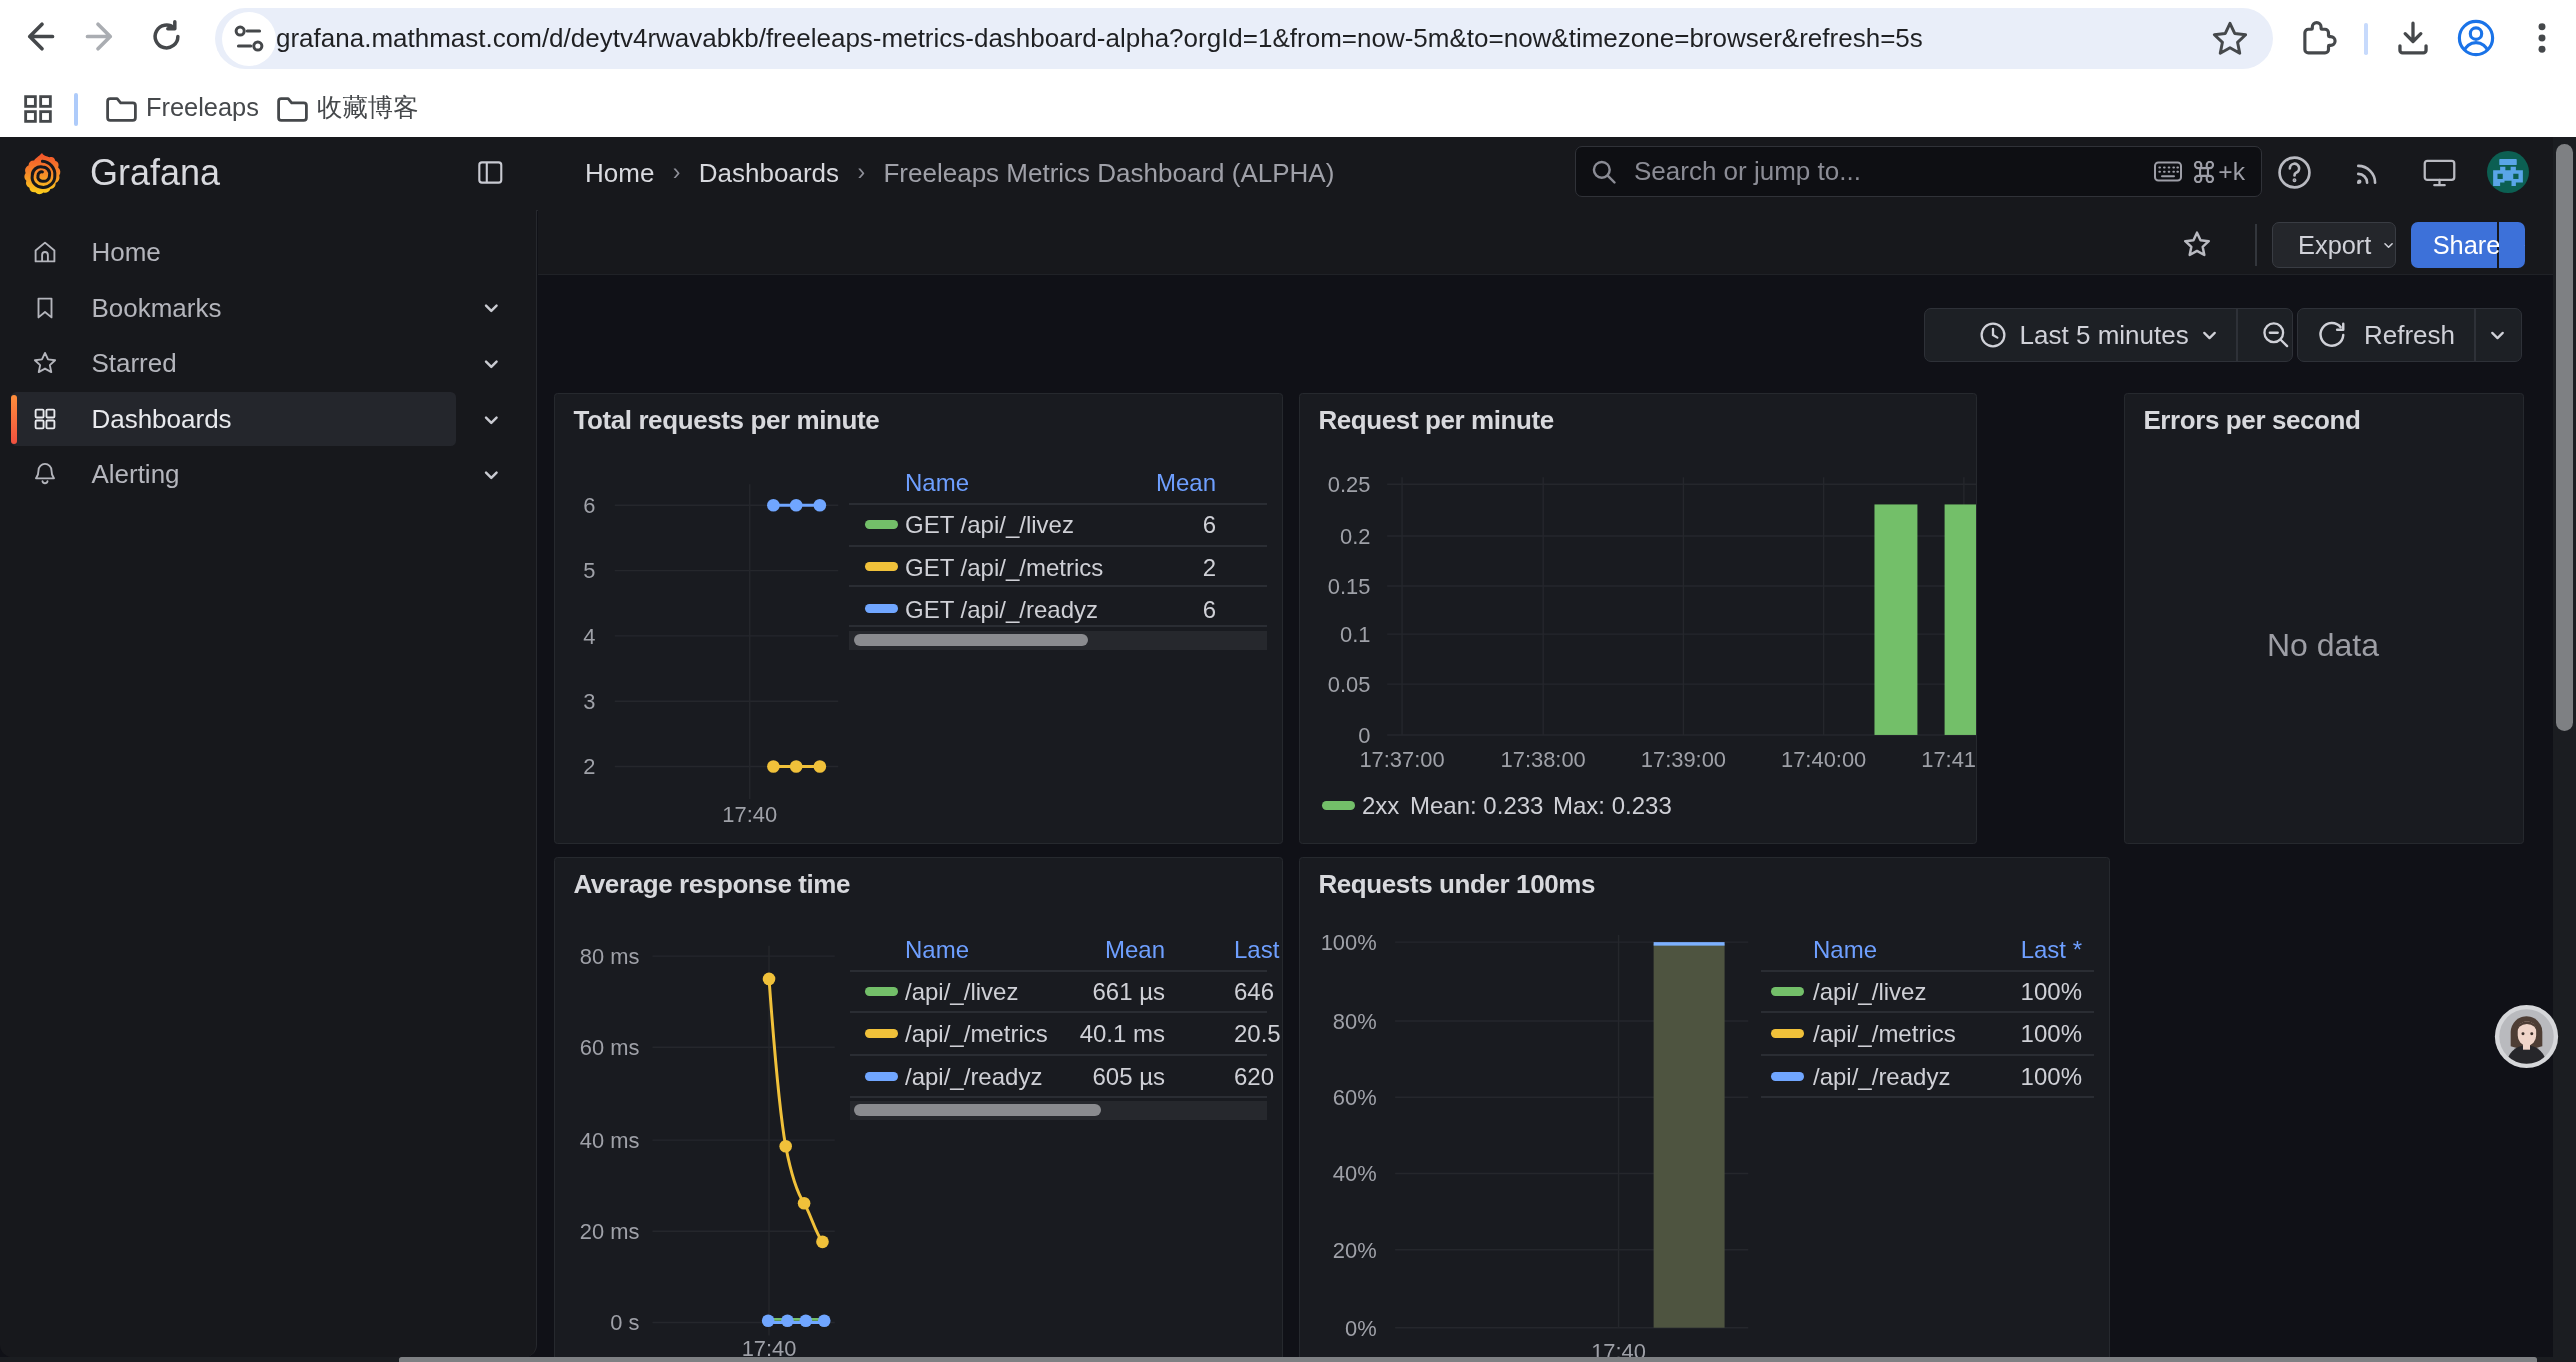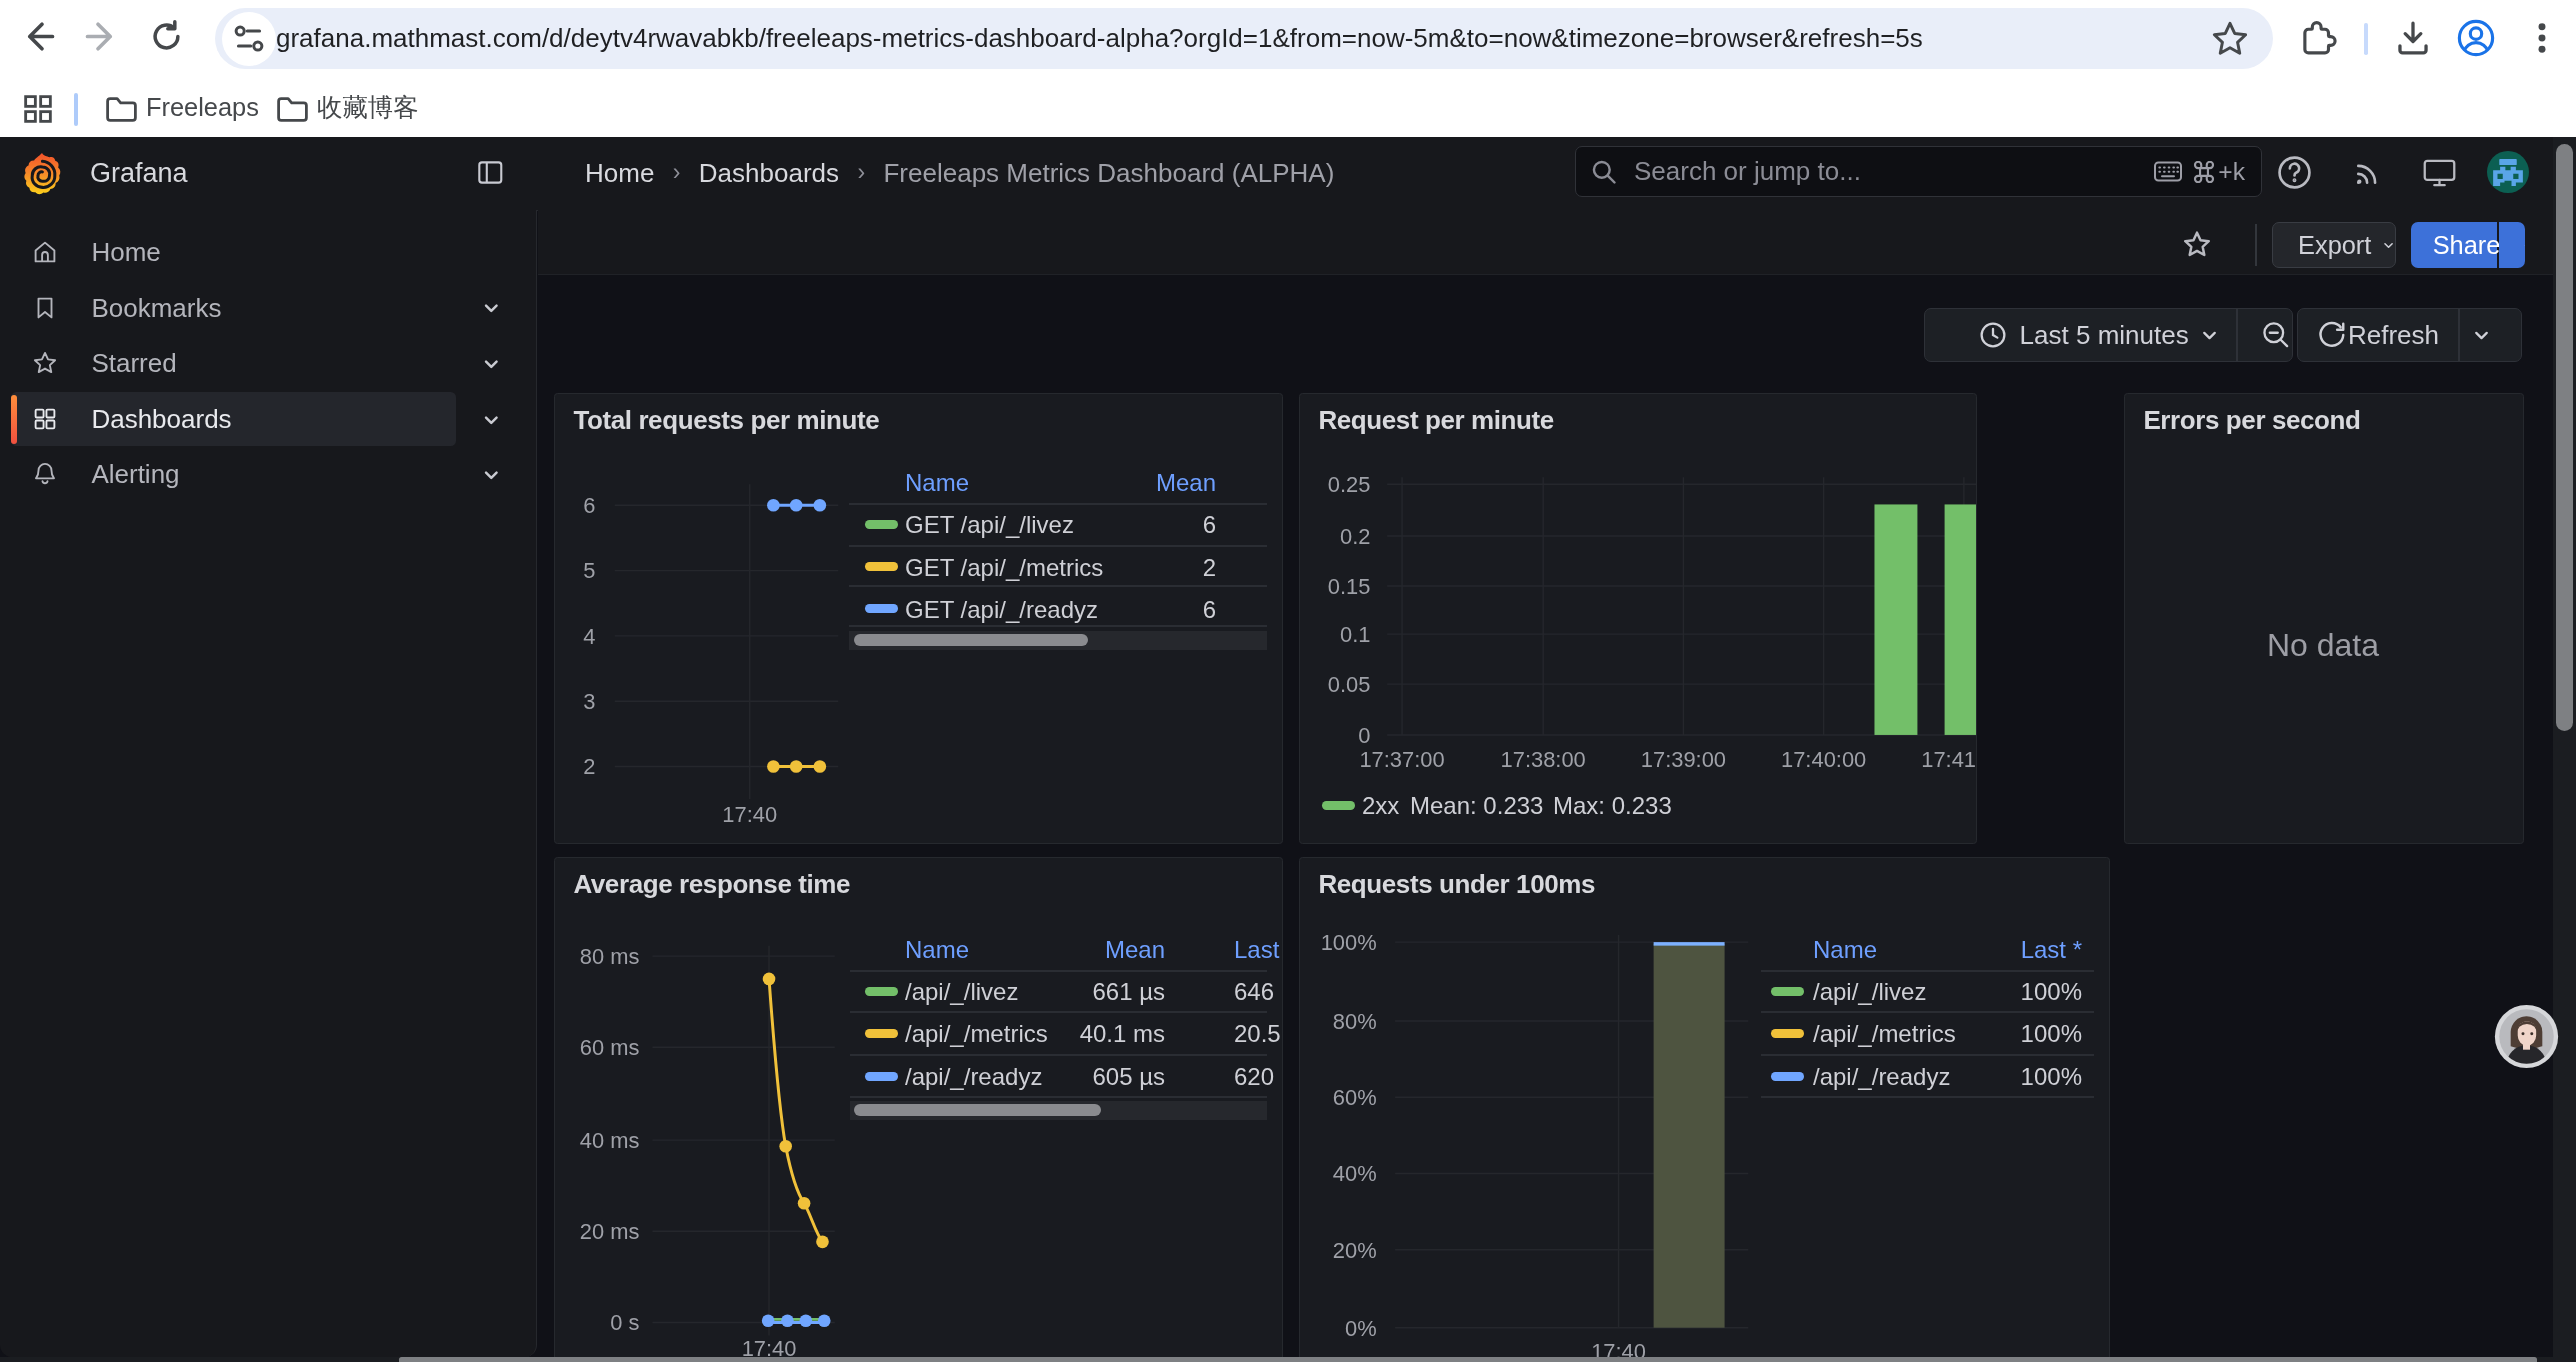--- a/index.html
+++ b/index.html
@@ -9,21 +9,21 @@
   #chrome{position:absolute;left:0;top:0;width:2576px;height:137px;background:#ffffff;}
   #pill{position:absolute;left:215px;top:8px;width:2058px;height:61px;background:#e9eef9;border-radius:31px;}
   #sitecirc{position:absolute;left:7px;top:3.5px;width:54px;height:54px;background:#ffffff;border-radius:50%;}
   #urltext{position:absolute;left:61px;top:0px;height:48px;line-height:61px;font-size:26px;color:#1f2023;white-space:nowrap;}
   .bkm{position:absolute;top:81px;height:53px;display:flex;align-items:center;font-size:25.4px;color:#45484b;}
   
   #ghead{position:absolute;left:0;top:137px;width:2576px;height:74px;background:#17181c;border-bottom:1.8px solid #26282d;}
   #sidebar{position:absolute;left:0;top:210px;width:537px;height:1147px;background:#17181c;border-right:1.8px solid #26282d;border-radius:0 0 12.3px 12.3px;}
   #subhead{position:absolute;left:538px;top:210px;width:2015px;height:65px;background:#17181c;border-bottom:1.8px solid #202227;}
   #glogo{position:absolute;left:23px;top:152px;width:38px;height:46px;}
-  #gname{position:absolute;left:90px;top:137px;height:72px;line-height:72px;font-size:27px;font-weight:500;color:#d8d9de;}
+  #gname{position:absolute;left:90px;top:137px;height:72px;line-height:72px;font-size:36px;font-weight:500;color:#d8d9de;}
   #crumbs{position:absolute;left:585px;top:137px;height:72px;line-height:72px;font-size:26px;color:#d8d9de;white-space:nowrap;}
   #crumbs .sep{color:#8e8f98;font-size:23px;padding:0 18.4px;position:relative;top:-1.8px;}
   #crumbs .cur{color:#9fa0a8;}
   #searchbox{position:absolute;left:1575px;top:146px;width:687px;height:51px;background:#0e0f13;border:1.8px solid #303238;border-radius:7px;display:flex;align-items:center;}
   #searchbox .ph{color:#8b8c95;font-size:26px;margin-left:16px;}
   #searchbox .kbd{margin-left:auto;display:flex;align-items:center;color:#9d9ea7;font-size:24.6px;}
   
   .sitem{position:absolute;left:11.4px;width:445px;height:54px;display:flex;align-items:center;color:#b4b5bc;font-size:26px;}
   .sitem .ic{width:26px;height:26px;margin-left:21px;margin-right:33px;flex:none;}
   .sitem.active{background:#24262c;border-radius:5.3px;color:#e9eaee;}
@@ -262,21 +262,21 @@
         <circle cx="15.5" cy="15.5" r="10.5"></circle>
         <path d="M23 23 L30.5 30.5"></path>
         <path d="M11 15.5 h9"></path>
       </svg>
   </div>
   <div class="tbtn" style="left:2297px;width:225px;">
     <svg style="margin-left:19px" width="28" height="28" viewBox="0 0 32 32" fill="none" stroke="#d0d1d8" stroke-width="2.8" stroke-linecap="round" stroke-linejoin="round">
         <path d="M27 7 a13 13 0 1 0 3 9"></path>
         <path d="M30 3 v7 h-7"></path>
       </svg>
-    <span style="margin-left:3px">Refresh</span>
+    <span style="margin-left:19px">Refresh</span>
     <div class="tdiv" style="margin-left:19px"></div>
     <svg style="margin-left:11.4px" width="21" height="21" viewBox="0 0 24 24" fill="none" stroke="#d0d1d8" stroke-width="2.6" stroke-linecap="round" stroke-linejoin="round">
         <path d="M6 9 l6 6 6 -6"></path>
       </svg>
   </div>
 
   <div class="panel" style="left:554px;top:393px;width:729px;height:451px;">
     <div class="ptitle">Total requests per minute</div>
     <svg class="abs" style="left:0;top:0" width="726" height="447" viewBox="0 0 828 510">
       <g stroke="#25272c" stroke-width="1.6">

